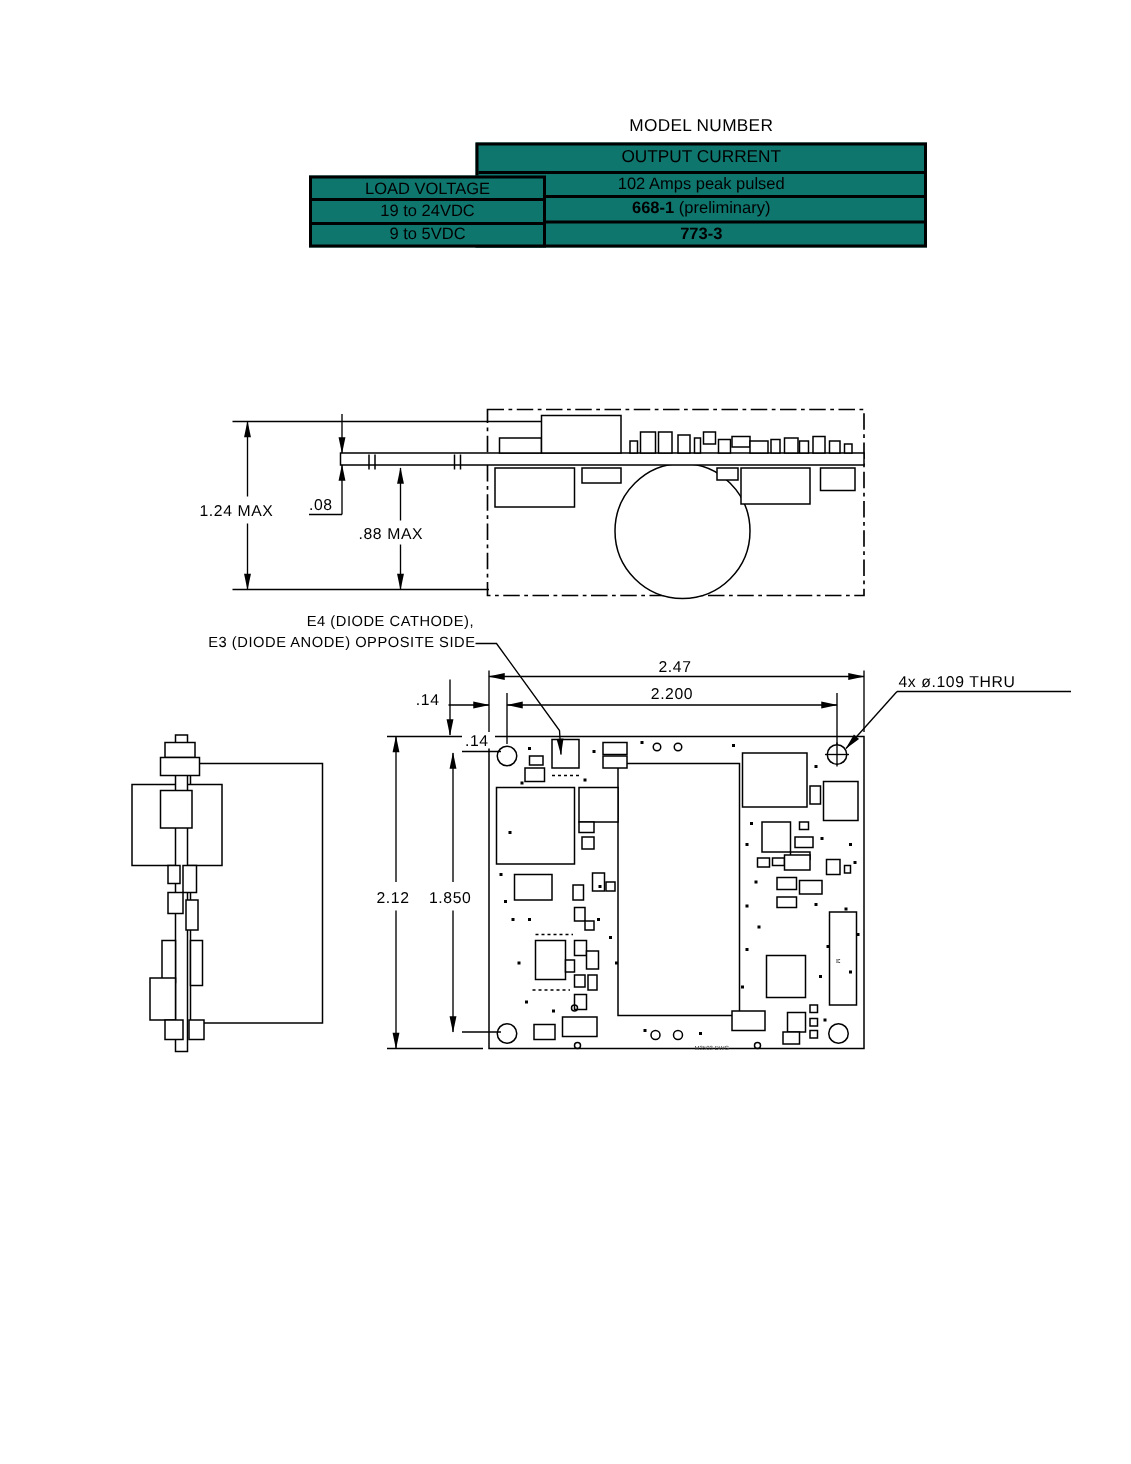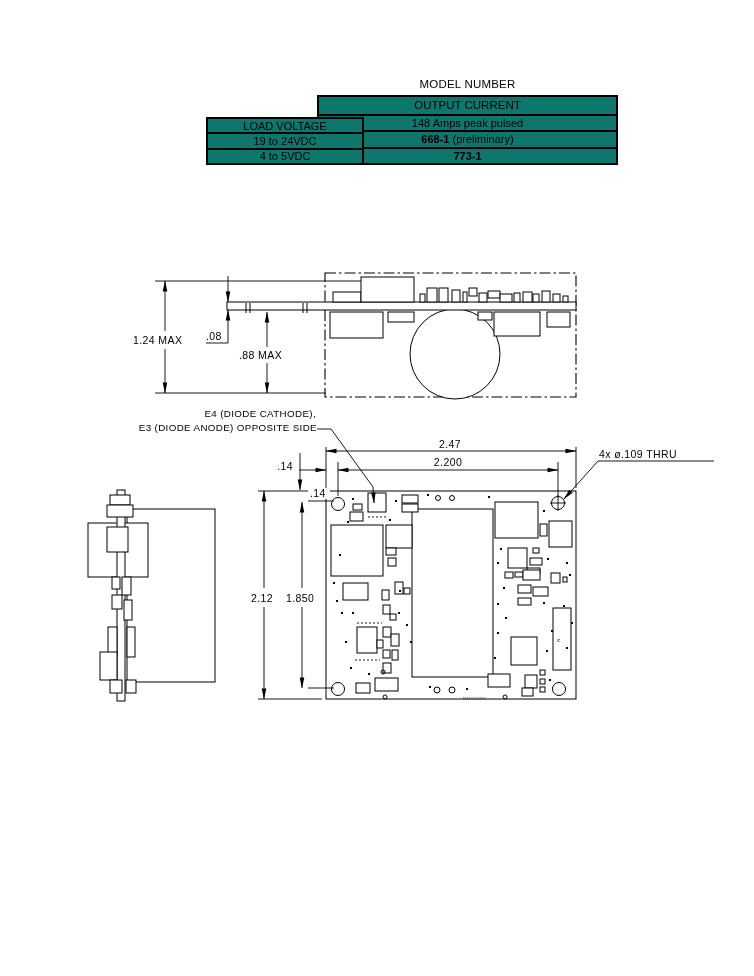--- a/index.html
+++ b/index.html
@@ -32,29 +32,29 @@
   .tiny { font-size:4px; fill:#444; }
 </style>
 </head>
 <body>
 <div class="sheet">
 
   <div class="model-hdr">MODEL NUMBER</div>
 
   <div class="tbl tbl-right">
     <div class="cell hdr">OUTPUT CURRENT</div>
-    <div class="cell">148 Amps peak pulsed</div>
+    <div class="cell">102 Amps peak pulsed</div>
     <div class="cell"><span class="b">668-1</span><span> (preliminary)</span></div>
-    <div class="cell"><span class="b">773-1</span><span></span></div>
+    <div class="cell"><span class="b">773-3</span><span></span></div>
   </div>
 
   <div class="tbl tbl-left">
     <div class="cell">LOAD VOLTAGE</div>
     <div class="cell">19 to 24VDC</div>
-    <div class="cell">4 to 5VDC</div>
+    <div class="cell">9 to 5VDC</div>
   </div>
 
   <svg width="754" height="976" viewBox="0 0 754 976">
     <defs>
       <marker id="ah" markerWidth="12" markerHeight="7" refX="11" refY="3.5" orient="auto-start-reverse" markerUnits="userSpaceOnUse">
         <path d="M0.5,1.2 L11.5,3.5 L0.5,5.8 Z" fill="#000"></path>
       </marker>
     </defs>
 
     <g>

